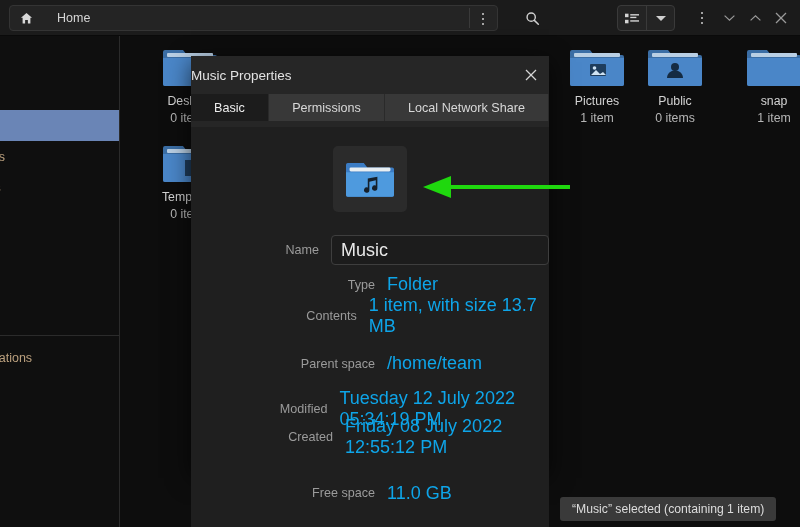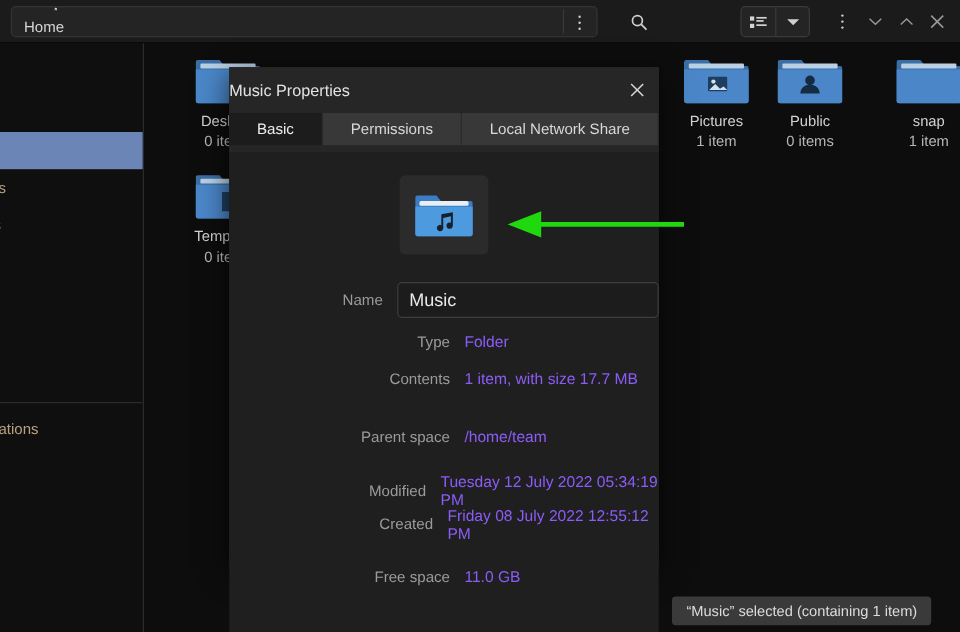--- a/index.html
+++ b/index.html
@@ -19,23 +19,23 @@
     display: flex; align-items: center;
   }
   .pathbar {
     position: absolute; left: 9px; top: 5px; width: 489px; height: 26px;
     background: #242424;
     border: 1px solid #343434;
     border-radius: 4px;
     display: flex; align-items: center;
   }
   .path-btn {
-    display: flex; align-items: flex-end; gap: 7px;
+    display: flex; align-items: center; gap: 24px;
     padding: 0 10px; height: 24px;
-    color: #d6d6d6; font-size: 12.5px; flex-direction: column;
+    color: #d6d6d6; font-size: 12.5px;
   }
   .home-glyph { width: 13px; height: 13px; display: block; }
   .path-sep {
     position: absolute; right: 27px; top: 2px;
     width: 1px; height: 20px; background: #3a3a3a;
   }
   .kebab {
     display: flex; flex-direction: column; align-items: center;
     justify-content: center; gap: 2.5px; width: 26px; height: 24px;
   }
@@ -145,33 +145,33 @@
     display: flex; align-items: center; justify-content: center;
   }
   .bigfolder { width: 48px; height: 40px; display: block; }
 
   .rows { position: absolute; left: 0; top: 104px; width: 358px; }
   .row { display: flex; align-items: center; margin-bottom: 0; }
   .row .lab {
     width: 196px; text-align: right; padding-right: 12px;
     color: #9b9b9b; font-size: 12.6px;
   }
-  .row .val { color: #8b5cf6; font-size: 13px; }
+  .row .val { color: #0ea5e9; font-size: 18px; }
   .row.r-name { height: 38px; }
   .row.r-type { height: 31px; }
   .row.r-cont { height: 31px; }
   .row.r-par  { height: 31px; margin-top: 17px; }
   .row.r-mod  { height: 28px; margin-top: 16px; }
   .row.r-cre  { height: 28px; }
-  .row.r-free { height: 28px; margin-top: 9px; align-items: flex-end; }
+  .row.r-free { height: 28px; margin-top: 28px; }
   .name-input {
     width: 218px; height: 30px;
     background: #1c1c1c;
     border: 1px solid #3e3e3e; border-radius: 4px;
-    color: #e9e9e9; font-size: 15px;
+    color: #e9e9e9; font-size: 18px;
     padding: 0 9px;
     font-family: "Liberation Sans", sans-serif;
     outline: none;
   }
 
   
   .status {
     position: absolute; left: 560px; top: 497px;
     height: 24px; padding: 0 12px;
     background: #3a3a3a;
@@ -391,21 +391,21 @@
           <input class="name-input" value="Music" style="">
         </div>
 
         <div class="row r-type">
           <div class="lab">Type</div>
           <div class="val">Folder</div>
         </div>
 
         <div class="row r-cont">
           <div class="lab">Contents</div>
-          <div class="val">1 item, with size 17.7 MB</div>
+          <div class="val">1 item, with size 13.7 MB</div>
         </div>
 
         <div class="row r-par">
           <div class="lab">Parent space</div>
           <div class="val">/home/team</div>
         </div>
 
         <div class="row r-mod">
           <div class="lab">Modified</div>
           <div class="val">Tuesday 12 July 2022 05:34:19 PM</div>

